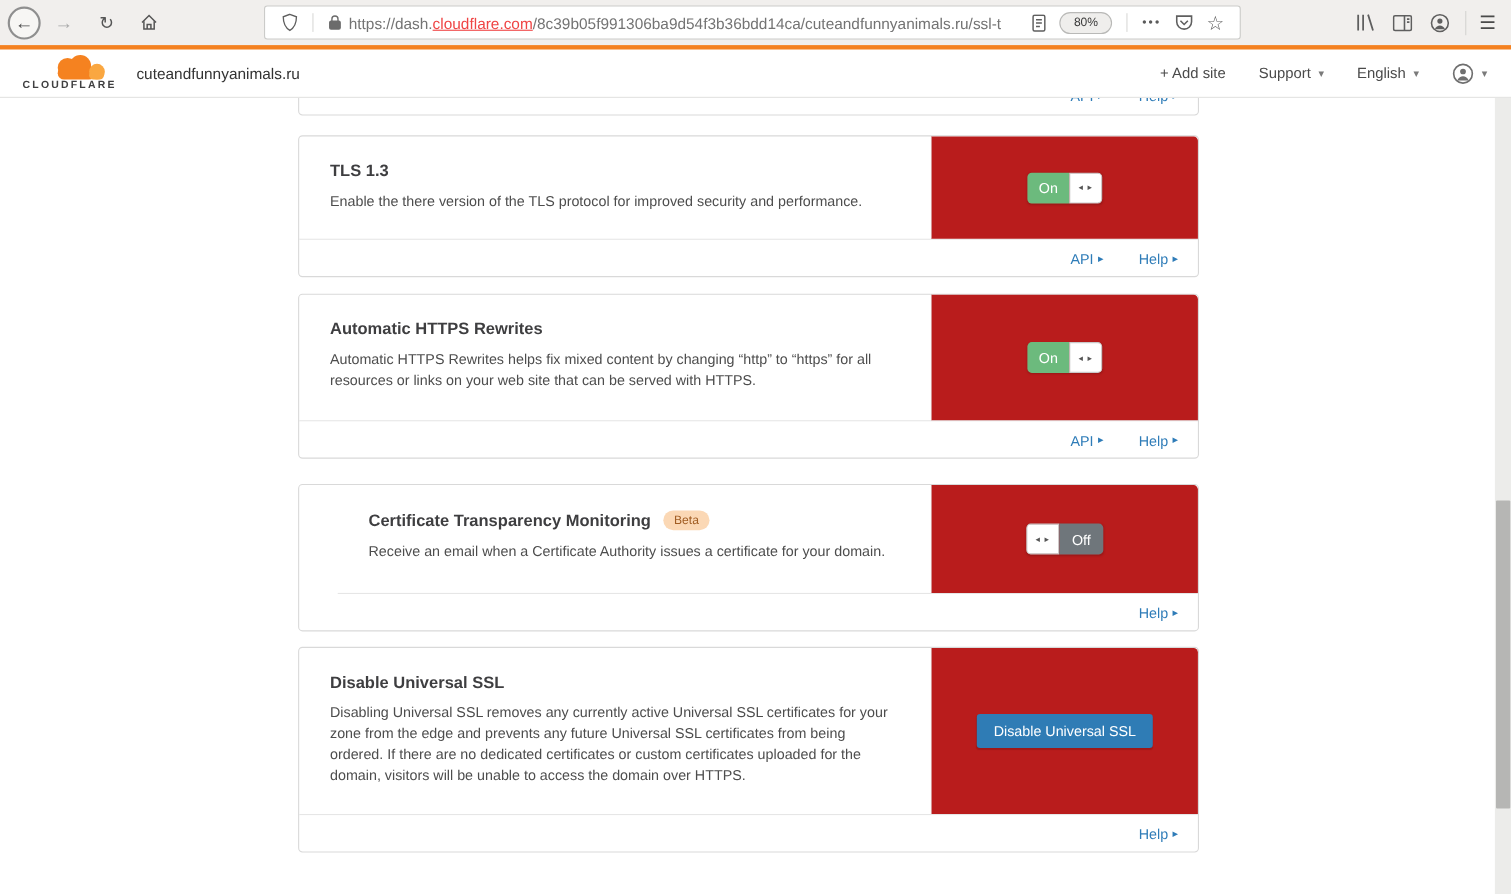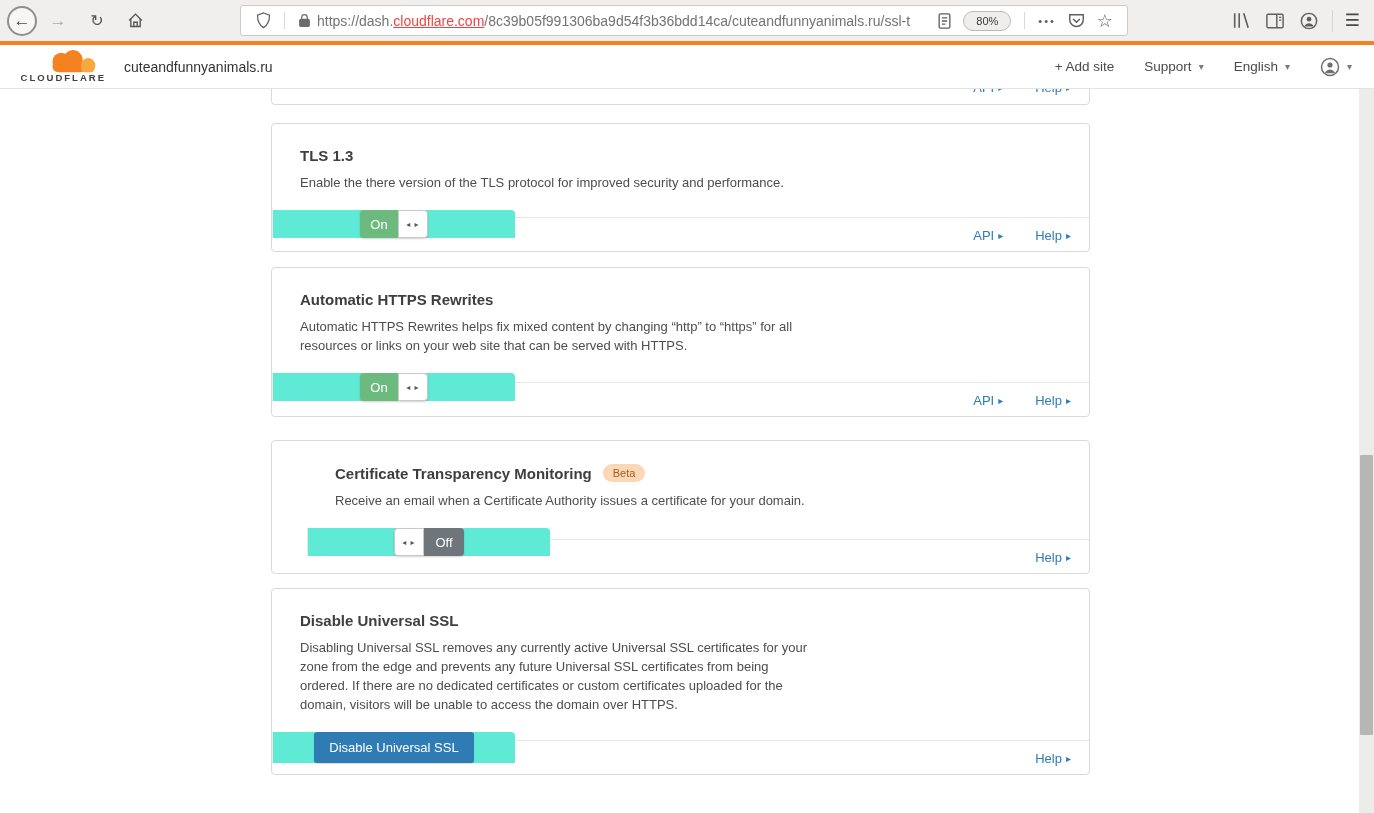--- a/index.html
+++ b/index.html
@@ -45,26 +45,26 @@
     margin-top:-3px; }
   .zone-name { margin-left:18px; font-size:14px; color:#333; }
   .hdr-right { margin-left:auto; display:flex; align-items:center; gap:30px;
     padding-right:22px; font-size:13.5px; color:#4a4a4a; }
   .hdr-item { display:flex; align-items:center; gap:7px; cursor:pointer; }
   .chev { font-size:10px; color:#7a7a7a; }
 
   
   .card { position:absolute; left:271px; width:819px; background:#fff;
     border:1px solid #d9d9d9; border-radius:4px; z-index:1; }
-  .card-main { display:flex;flex-direction:column; }
+  .card-main { display:flex; }
   .card-left { flex:1; padding:23px 28px 18px 28px; }
   .card-left h3 { font-size:15px; font-weight:bold; color:#3e3e40;
     display:flex; align-items:center; }
   .card-left p { font-size:13px; color:#4d4d4d; line-height:19px; margin-top:9px; }
-  .card-right { width:243px; background:#5eead4; border-left:1px solid #e8e8e8;
+  .card-right { width:243px; background:#b91c1c; border-left:1px solid #e8e8e8;
     display:flex; align-items:center; justify-content:center;
     border-top-right-radius:4px; }
   .card-footer { height:35px; border-top:1px solid #e6e6e6; display:flex;
     align-items:center; justify-content:flex-end; gap:32px; padding-right:18px; }
   .flink { font-size:13px; color:var(--link-blue); display:flex; align-items:center;
     gap:4px; cursor:pointer; }
   .flink .arr { font-size:10px; }
 
   .badge-beta { margin-left:11px; background:var(--beta-bg); color:var(--beta-text);
     font-size:11px; font-weight:normal; border-radius:10px; padding:3px 10px; }

